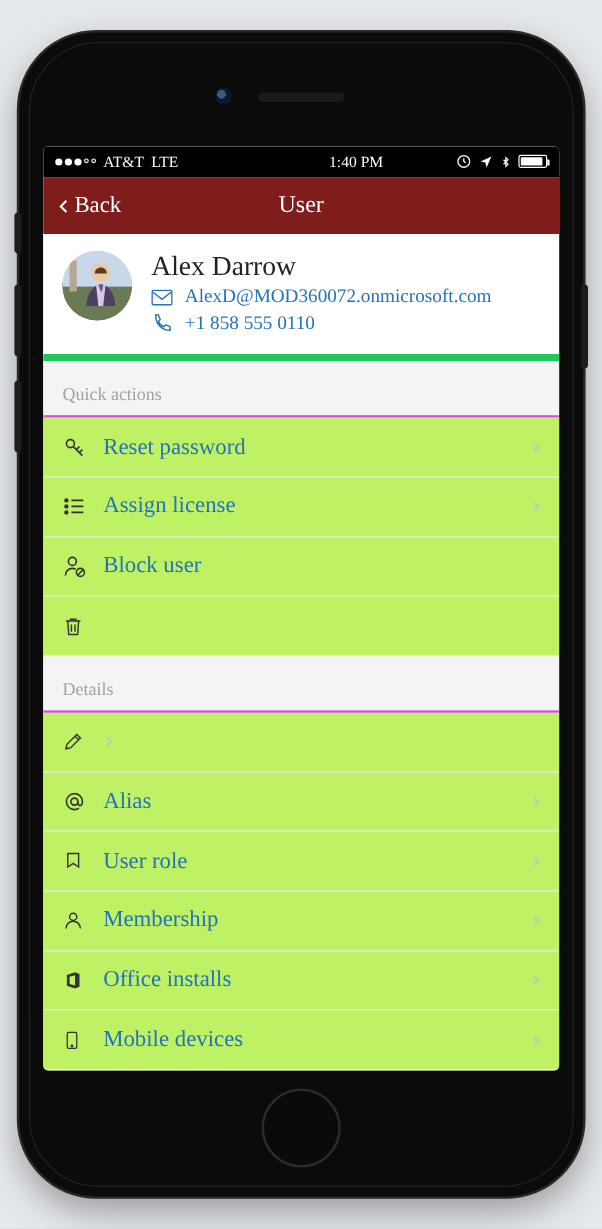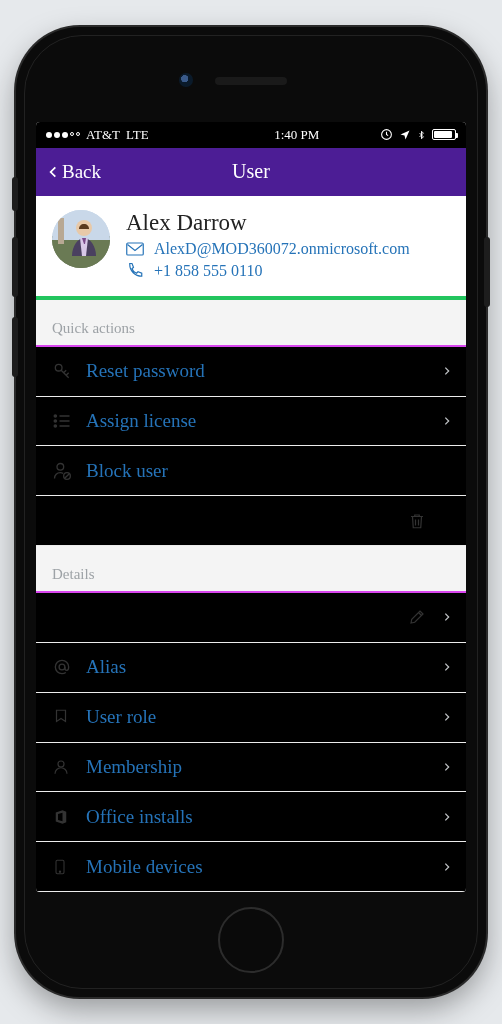--- a/index.html
+++ b/index.html
@@ -32,37 +32,37 @@
   .sb-center { flex:1; text-align:right; }
   .sb-right { display:flex; align-items:center; gap:6px; justify-content:flex-end; flex:1; }
   .dots { display:flex; gap:2px; }
   .dot { width:6px; height:6px; border-radius:50%; background:#fff; }
   .dot.off { background:#fff0; border:1px solid #fff; width:4px; height:4px; }
   .battery { width:24px; height:11px; border:1px solid #fff; border-radius:2px; position:relative; }
   .battery::after { content:""; position:absolute; right:-3px; top:3px; width:2px; height:5px; background:#fff; border-radius:0 1px 1px 0;}
   .battery-fill { position:absolute; left:1px; top:1px; bottom:1px; width:18px; background:#fff; border-radius:1px;}
 
   
-  .navhead { height: 48px; background: #4c1d95; color:#fff; display:flex; align-items:center; position:relative; }
+  .navhead { height: 48px; background: #7f1d1d; color:#fff; display:flex; align-items:center; position:relative; }
   .navback { display:flex; align-items:center; gap:2px; padding:0 10px; font-size:19px; font-weight:300; cursor:pointer; }
   .navtitle { position:absolute; left:0; right:0; text-align:center; font-size:20px; font-weight:400; pointer-events:none;}
 
   
-  .profile { background:#fff; padding: 14px 16px 14px 16px; display:flex; gap:16px; border-bottom:4px solid #22c55e; }
+  .profile { background:#fff; padding: 14px 16px 14px 16px; display:flex; gap:16px; border-bottom:6px solid #22c55e; }
   .avatar { width:58px; height:58px; border-radius:50%; flex-shrink:0; overflow:hidden; position:relative; background:linear-gradient(180deg,#c7d7e8 0 45%, #5a6a4a 45% 100%); }
   .avatar svg { position:absolute; inset:0; }
   .pinfo { flex:1; }
   .pname { font-size:23px; font-weight:400; color:#222; margin-bottom:2px; }
   .pline { display:flex; align-items:center; gap:10px; color:#2573b8; font-size:16px; padding:2px 0; }
   .pline .ico { width:18px; display:flex; justify-content:center; color:#2573b8; }
 
   
   .sechead { padding: 20px 16px 8px 16px; font-size:15px; color:#9da2a6; border-bottom:2px solid #d946ef; background:#f4f4f4;}
   
-  .row { background:#000000; display:flex; align-items:center; height:50px; padding:0 14px 0 16px; border-bottom:1px solid #ececec; cursor:pointer;justify-content:flex-end; }
+  .row { background:#bef264; display:flex; align-items:center; height:50px; padding:0 14px 0 16px; border-bottom:1px solid #ececec; cursor:pointer; }
   .row .icon { width:34px; display:flex; align-items:center; justify-content:flex-start; color:#333; }
   .row .label { flex:1; color:#2573b8; font-size:19px; }
   .row .chev { color:#c0c3c6; }
   .row.nochev .chev { visibility:hidden; }
 
   svg { display:block; }
 </style>
 </head>
 <body>
 

